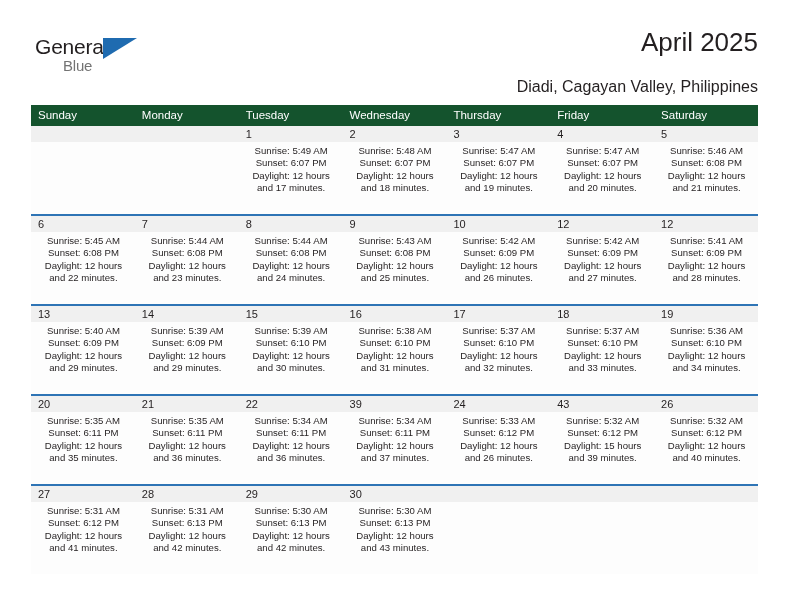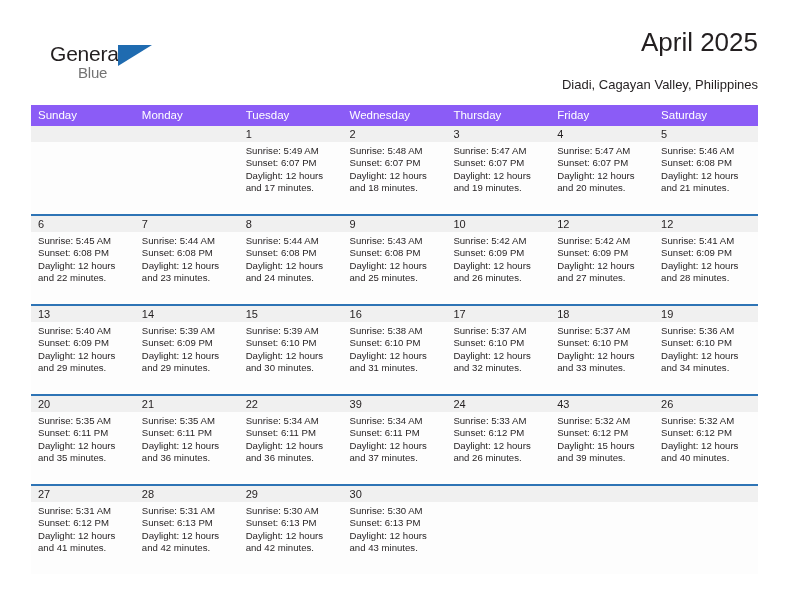--- a/index.html
+++ b/index.html
@@ -25,24 +25,23 @@
   .header {
     position: absolute;
     left: 31px;
     top: 28px;
     width: 727px;
     height: 72px;
   }
   .logo {
     position: absolute;
     left: 4px;
-    top: 15px;
+    top: 8px;
     width: 130px;
     height: 52px;
-    margin-left: 15px;
   }
   .logo-general {
     position: absolute;
     left: 0;
     top: 0;
     font-size: 21px;
     letter-spacing: -0.2px;
     color: #231f20;
     line-height: 1;
   }
@@ -73,21 +72,21 @@
     color: #231f20;
     text-align: right;
     line-height: 1.1;
     white-space: nowrap;
     margin-left: 28px;
   }
   .subtitle {
     position: absolute;
     right: 0;
     top: 50px;
-    font-size: 13px;
+    font-size: 16px;
     color: #231f20;
     text-align: right;
     line-height: 1.1;
     white-space: nowrap;
   }
 
   
   .calendar {
     position: absolute;
     left: 31px;
@@ -95,21 +94,21 @@
     width: 727px;
   }
   table.cal {
     border-collapse: collapse;
     table-layout: fixed;
     width: 727px;
   }
   table.cal col { width: 103.857px; }
 
   thead th {
-    background: #8b5cf6;
+    background: #14532d;
     color: #ffffff;
     font-size: 11.5px;
     font-weight: normal;
     text-align: left;
     padding: 4px 0 5px 7px;
     height: 11px;
     vertical-align: middle;
     border: none;
   }
 
@@ -137,20 +136,21 @@
     font-size: 11px;
     color: #231f20;
     line-height: 15px;
   }
   .cell.empty .daynum-band { color: transparent; }
   .details {
     padding: 3px 6px 0 7px;
     font-size: 9.6px;
     line-height: 12.4px;
     color: #231f20;
+    text-align: center;
   }
   .details div { white-space: nowrap; }
   .details .daylight { white-space: normal; }
 </style>
 </head>
 <body>
 
 <div class="page">
 
   <div class="header">

